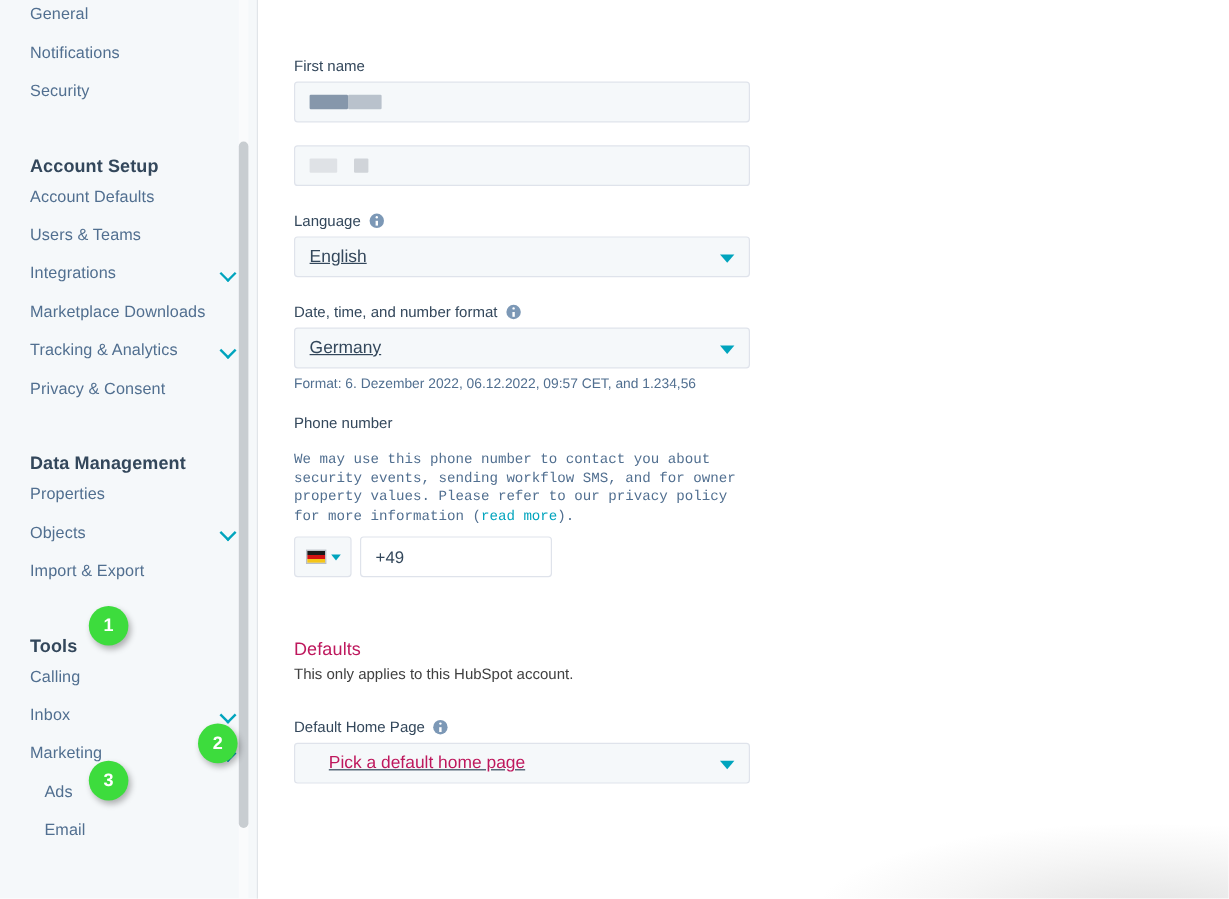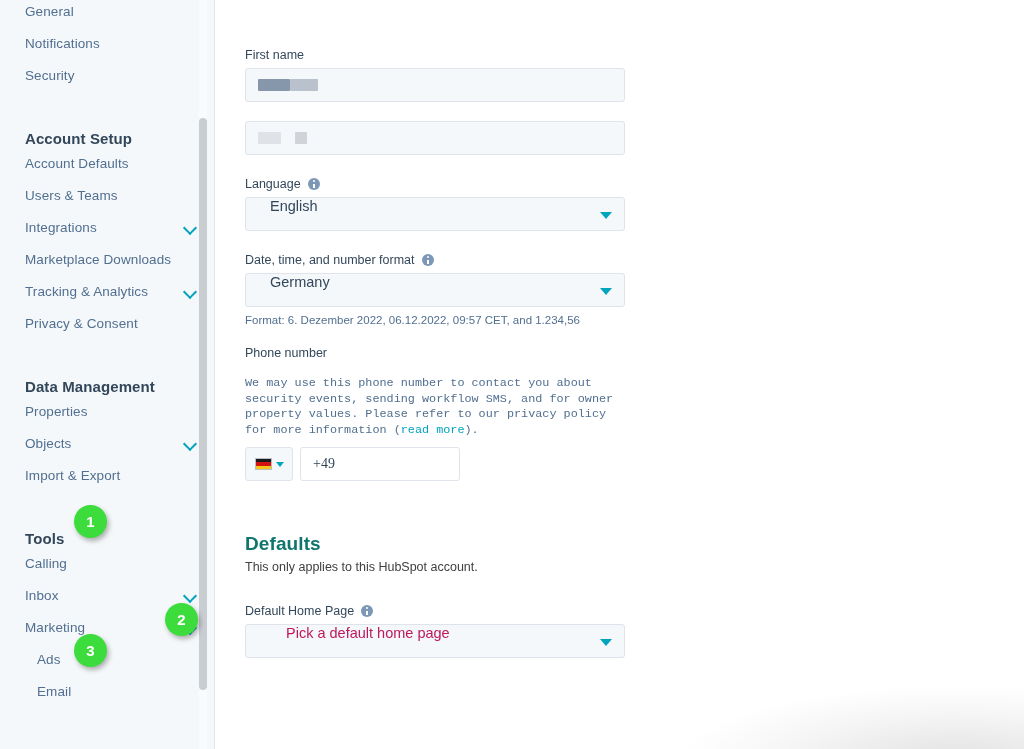--- a/index.html
+++ b/index.html
@@ -129,26 +129,27 @@
   }
 
   .redact { display: flex; align-items: center; gap: 0; }
   .redact span { display: block; height: 12px; border-radius: 1px; }
 
   .select-input {
     width: 380px; height: 34px;
     background: #f5f8fa;
     border: 1px solid #dfe3eb;
     border-radius: 3px;
-    display: flex; 
-    padding: 0 24px;
+    display: flex; align-items: center;
+    padding: 0 12px;
     font-size: 14.5px;
     color: #33475b;
     cursor: pointer;
     position: relative;
+    text-decoration: underline;
   }
   .select-input .caret {
     position: absolute; right: 12px; top: 14px;
     width: 0; height: 0;
     border-left: 6px solid transparent;
     border-right: 6px solid transparent;
     border-top: 7px solid #00a4bd;
   }
   .select-placeholder { color: #be185d; margin-left: 16px; }
 
@@ -161,21 +162,21 @@
     width: 372px;
     font-size: 11.8px;
     line-height: 15.6px;
     color: #516f90;
     margin-top: 16px;
     margin-bottom: 9px;
     font-family: Liberation Mono, monospace;
   }
   .link { color: #00a4bd; cursor: pointer; }
 
-  .phone-row { display: flex; align-items: center; gap: 7px; font-family: Liberation Serif, serif; }
+  .phone-row { display: flex; align-items: center; gap: 7px; }
   .flag-btn {
     width: 48px; height: 34px;
     background: #f5f8fa;
     border: 1px solid #dfe3eb;
     border-radius: 3px;
     display: flex; align-items: center; justify-content: center;
     gap: 4px;
     cursor: pointer;
   }
   .flag {
@@ -195,23 +196,23 @@
     border: 1px solid #dfe3eb;
     border-radius: 3px;
     display: flex; align-items: center;
     padding: 0 12px;
     font-size: 14px;
     color: #33475b;
     cursor: text;
   }
 
   .section-title {
-    font-size: 19px;
-    font-weight: bold;
-    color: #0f766e;
+    font-size: 15px;
+    font-weight: normal;
+    color: #be185d;
     letter-spacing: .1px;
   }
   .section-sub {
     font-size: 12.5px;
     color: #404040;
     margin-top: 5px;
   }
 
   
   .badge {

